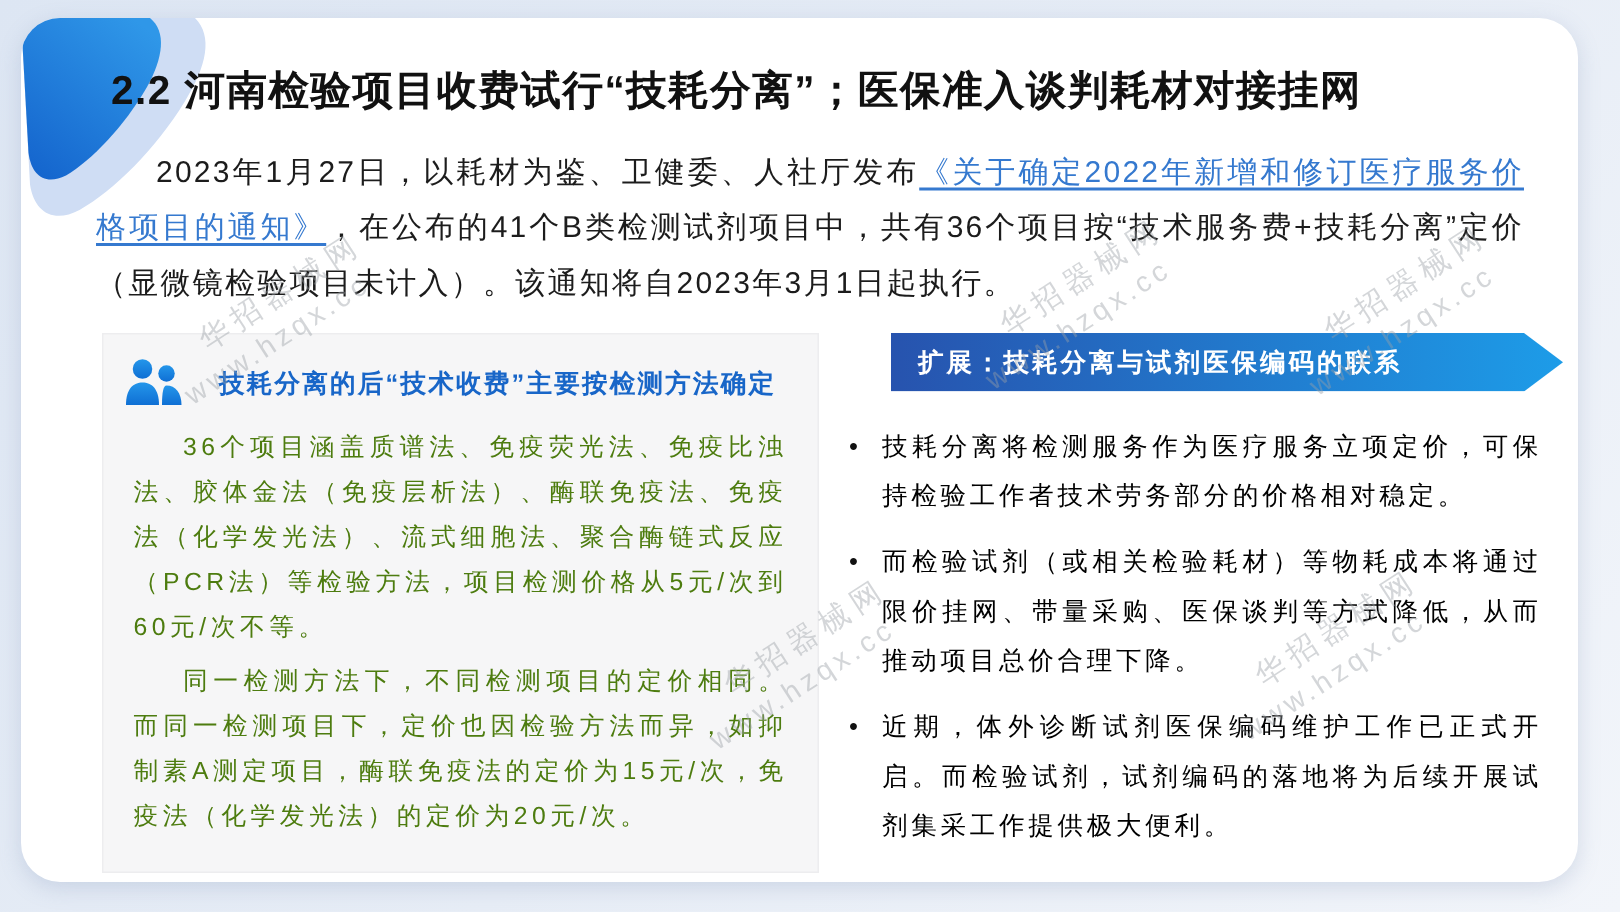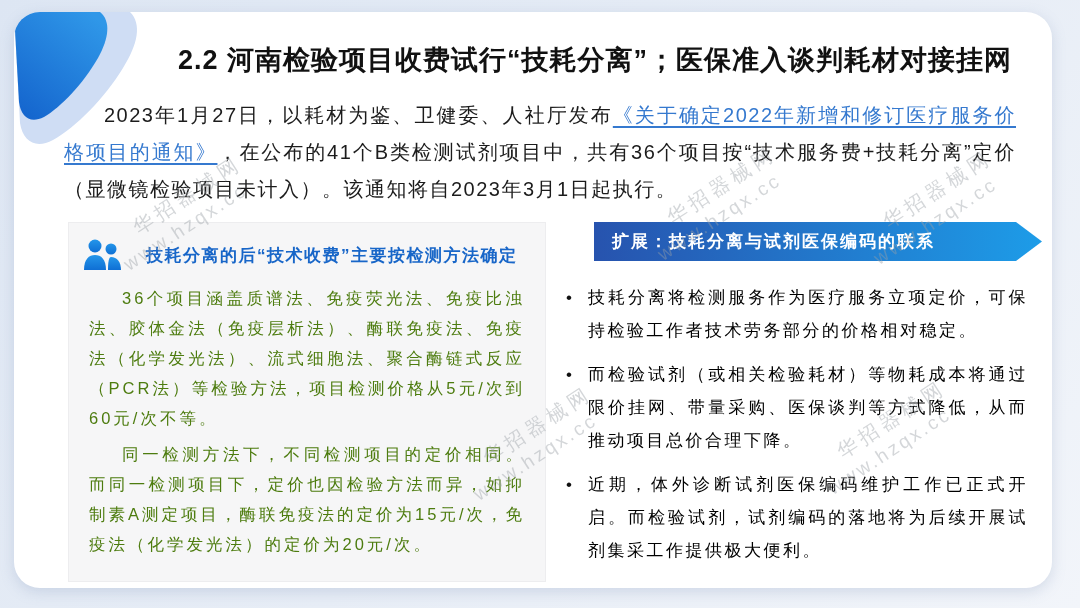--- a/index.html
+++ b/index.html
@@ -17,21 +17,21 @@
     background: #ffffff;
     border-radius: 26px;
     box-shadow: 0 4px 14px rgba(120,140,180,.25);
     overflow: hidden;
   }
   .corner-logo { position: absolute; left: 0; top: 0; }
 
   .page-title {
     position: absolute;
     left: 60px; right: 40px; top: 30px;
-    text-align: right;
+    text-align: left;
     font-size: 27px;
     font-weight: bold;
     color: #111;
     letter-spacing: 1px;
   }
 
   .intro {
     position: absolute;
     left: 50px; top: 85px;
     width: 952px;

